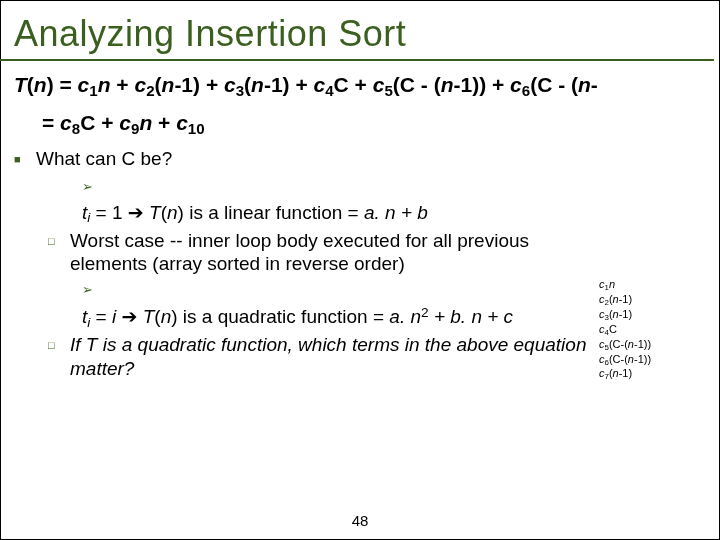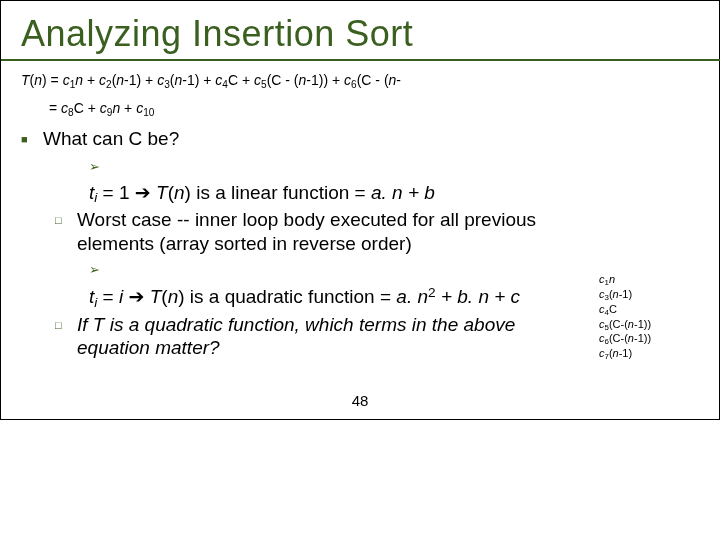--- a/index.html
+++ b/index.html
@@ -7,43 +7,44 @@
     padding: 0;
     width: 720px;
     height: 540px;
     background: #fff;
     font-family: Arial, Helvetica, sans-serif;
     color: #000;
     overflow: hidden;
   }
   .slide {
     width: 720px;
-    height: 420px;
+    height: 540px;
     box-sizing: border-box;
-    padding: 12px 20px 10px 20px;
+    padding: 12px 20px 10px 13px;
     position: relative;
     border: 1px solid #000;
   }
   .title {
     font-size: 36px;
     color: #3a5f1f; 
     font-weight: normal;
     letter-spacing: 0.5px;
     margin: 0 0 4px 0;
     white-space: nowrap;
   }
   .title-underline {
     border-top: 2px solid #3a5f1f;
     margin: 2px 0 10px -20px;
     width: 720px;
   }
   .eq-block {
-    font-size: 14px;
+    font-size: 21px;
     line-height: 1.35;
     margin: 0 0 8px 0;
+    font-weight: bold;
   }
   .eq-indent {
     padding-left: 28px;
   }
   .body-row {
     display: flex;
     align-items: flex-end;
   }
   .body-main {
     flex: 1 1 auto;
@@ -154,20 +155,21 @@
 
       <div class="lvl2">
         <span class="bullet hsq"></span>
         <span class="ital">If T is a quadratic function, which terms in the above equation matter?</span>
       </div>
 
     </div>
 
     <div class="body-side">
       <div><span class="ital">c</span><sub>1</sub><span class="ital">n</span></div>
+      <div><span class="ital">c</span><sub>2</sub><span>(</span><span class="ital">n</span><span>-1)</span></div>
       <div><span class="ital">c</span><sub>3</sub><span>(</span><span class="ital">n</span><span>-1)</span></div>
       <div><span class="ital">c</span><sub>4</sub><span>C</span></div>
       <div><span class="ital">c</span><sub>5</sub><span>(C-(</span><span class="ital">n</span><span>-1))</span></div>
       <div><span class="ital">c</span><sub>6</sub><span>(C-(</span><span class="ital">n</span><span>-1))</span></div>
       <div><span class="ital">c</span><sub>7</sub><span>(</span><span class="ital">n</span><span>-1)</span></div>
     </div>
   </div>
 
   <div class="pagenum">48</div>
 </div>

